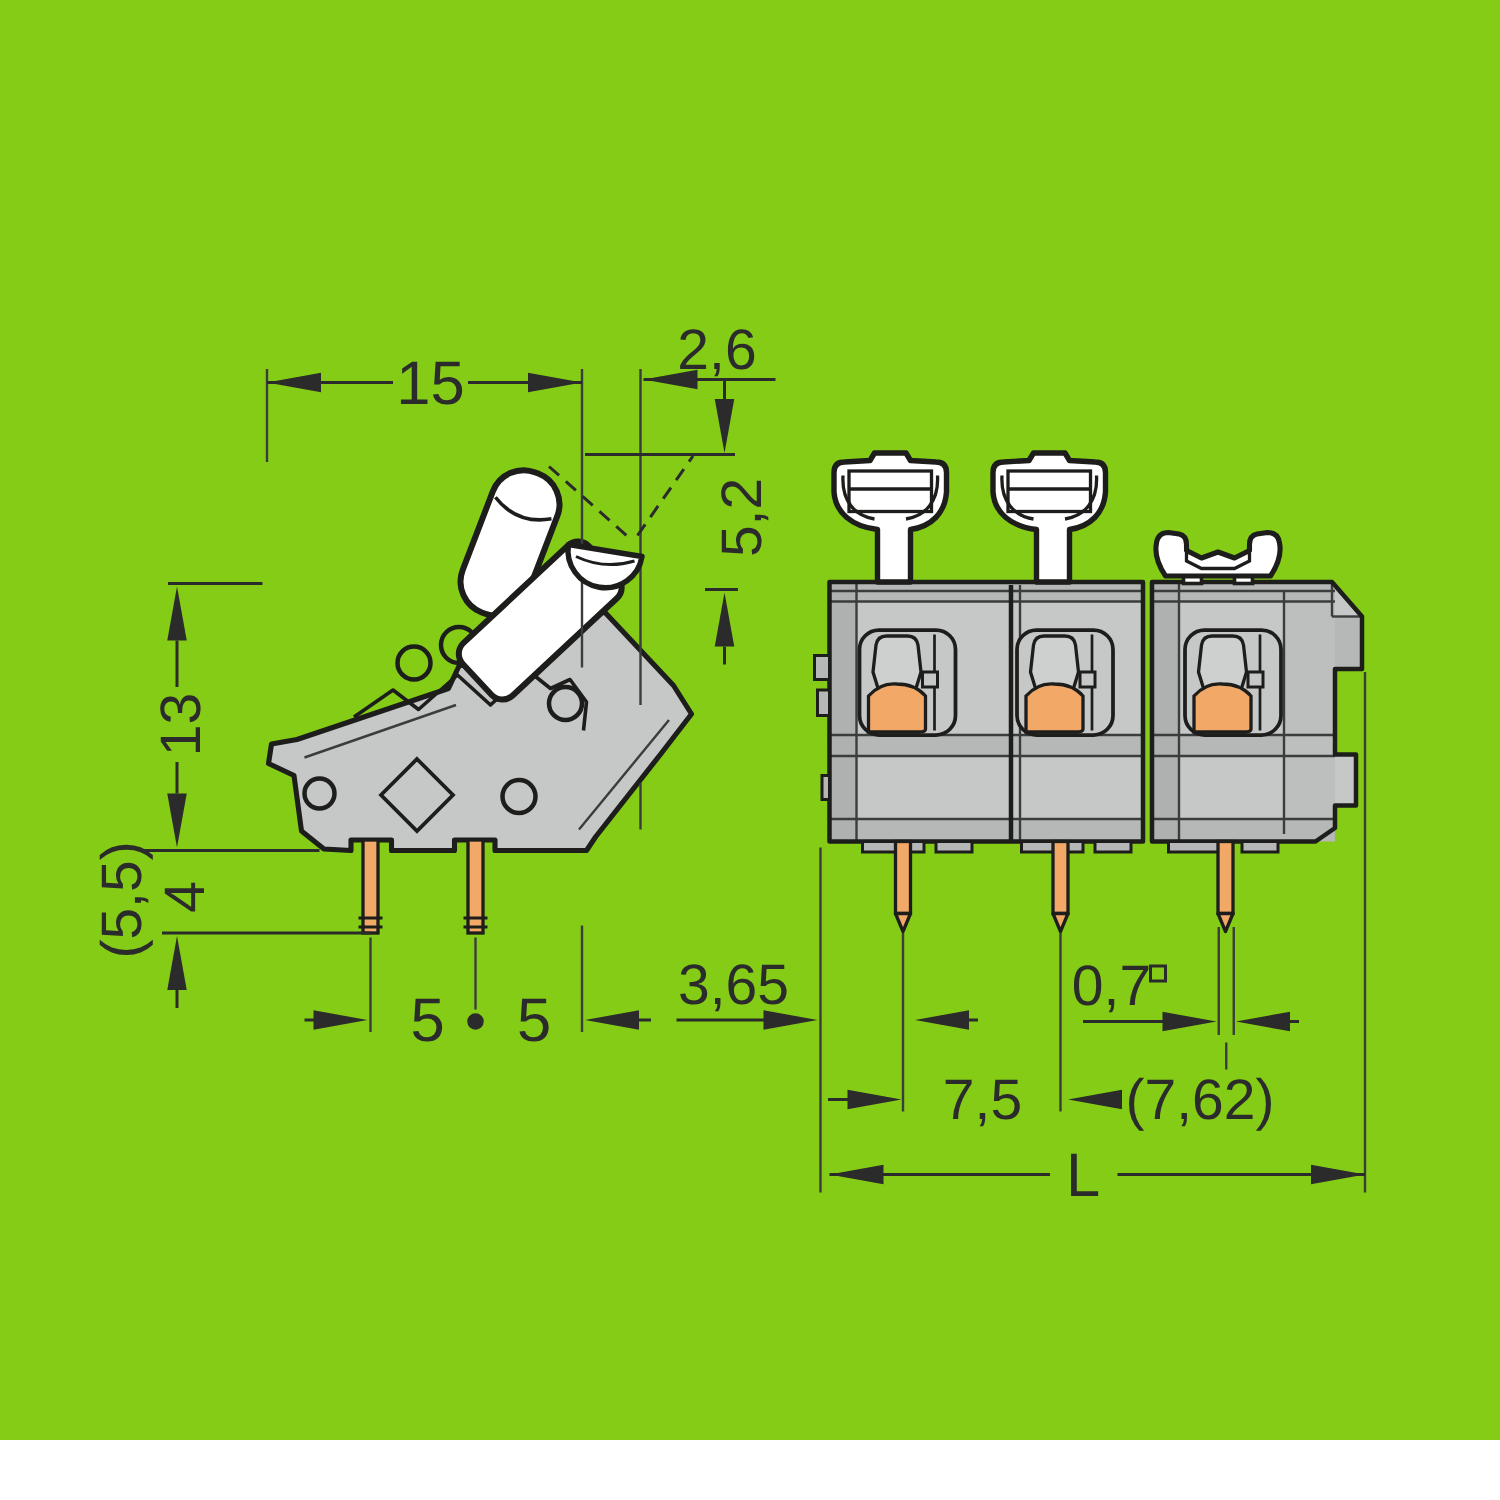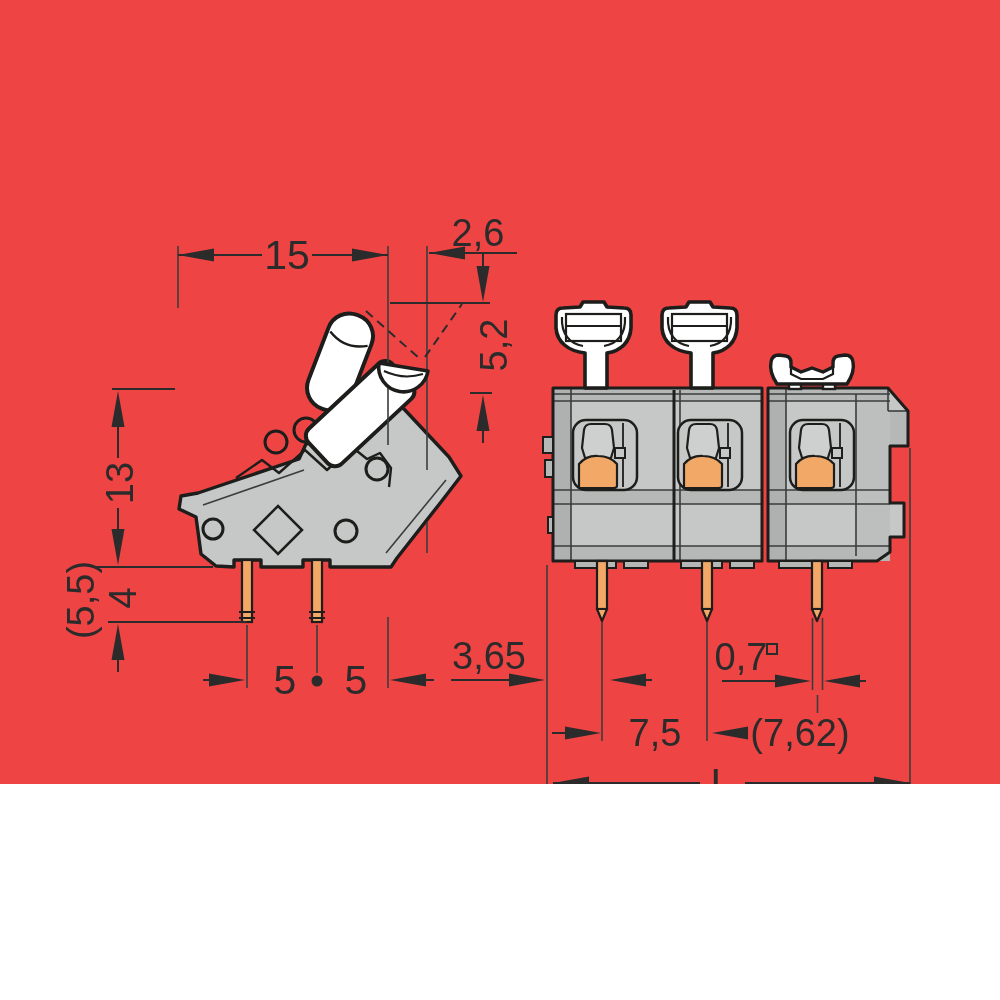--- a/index.html
+++ b/index.html
@@ -1,16 +1,16 @@
 <!DOCTYPE html>
 <html><head>
 <meta charset="utf-8">
 <style>
   html,body{margin:0;padding:0;background:#ffffff;}
-  .stage{width:1000px;height:784px;position:relative;background:#ef4444;overflow:hidden;}
+  .stage{width:1000px;height:960px;position:relative;background:#84cc16;overflow:hidden;}
   svg{position:absolute;left:0;top:0;}
   text{font-family:"Liberation Sans","DejaVu Sans",sans-serif;fill:#2b2b2b;}
   .dim{font-size:38px;}
   .dim-big{font-size:41px;}
   .outl{stroke:#1d1d1b;stroke-width:3;fill:none;stroke-linejoin:round;}
   .thin{stroke:#3a3d3c;stroke-width:1.6;fill:none;}
   .dimline{stroke:#2b2b2b;stroke-width:2;fill:none;}
   .arrowfill{fill:#2b2b2b;stroke:none;}
 </style>
 </head>

